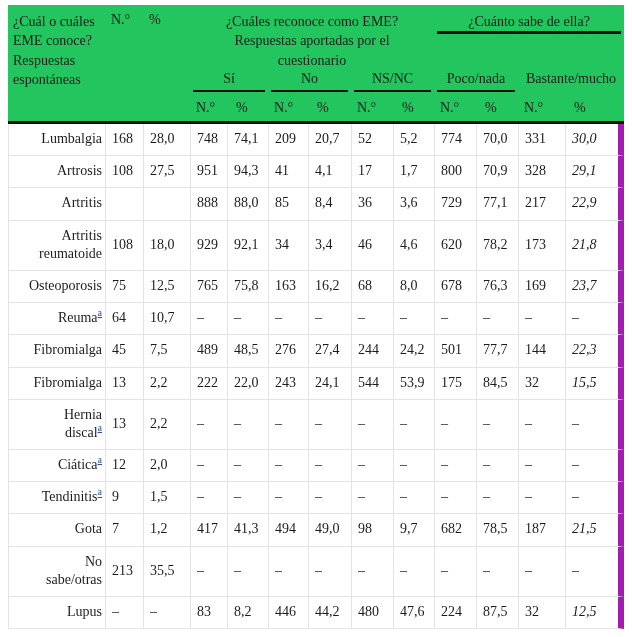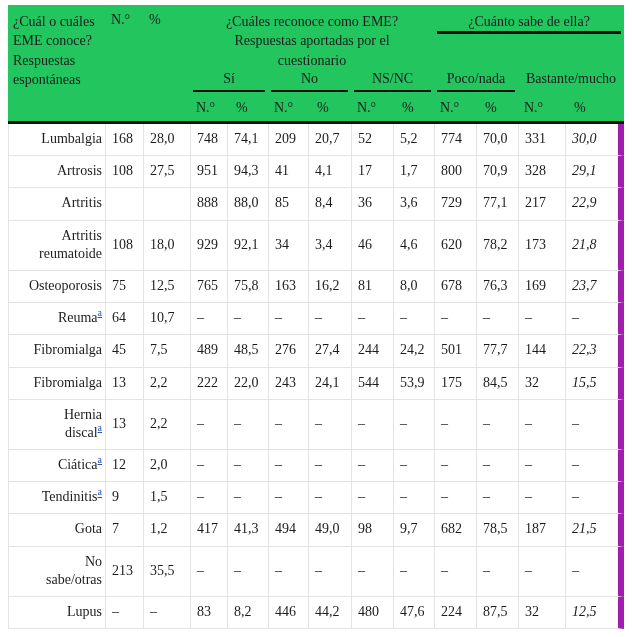--- a/index.html
+++ b/index.html
@@ -183,21 +183,21 @@
           <td>21,8</td>
         </tr>
         <tr>
           <td class="name">Osteoporosis</td>
           <td>75</td>
           <td>12,5</td>
           <td>765</td>
           <td>75,8</td>
           <td>163</td>
           <td>16,2</td>
-          <td>81</td>
+          <td>68</td>
           <td>8,0</td>
           <td>678</td>
           <td>76,3</td>
           <td>169</td>
           <td>23,7</td>
         </tr>
         <tr>
           <td class="name">Reuma<sup class="fn">a</sup></td>
           <td>64</td>
           <td>10,7</td>

